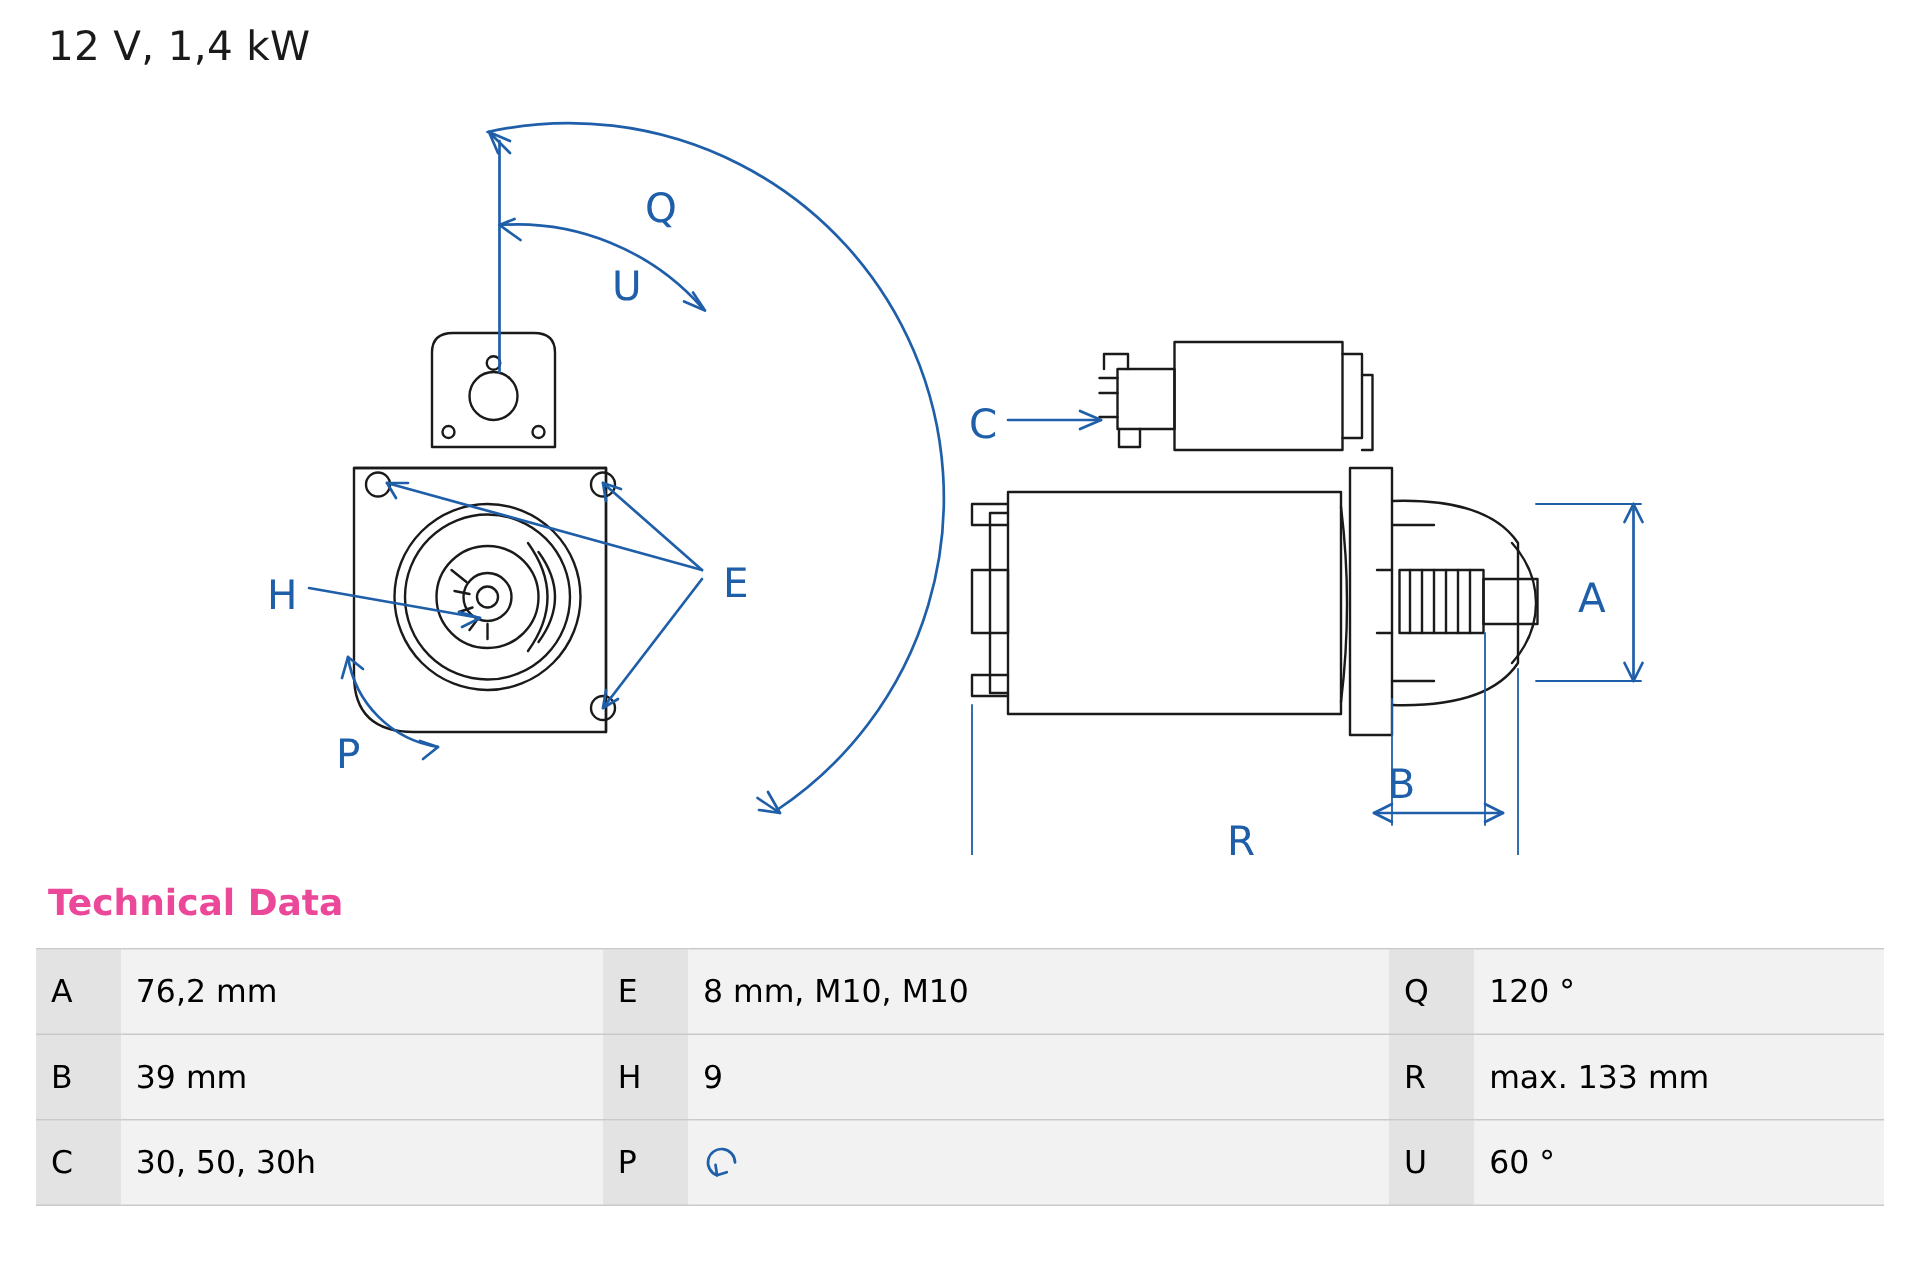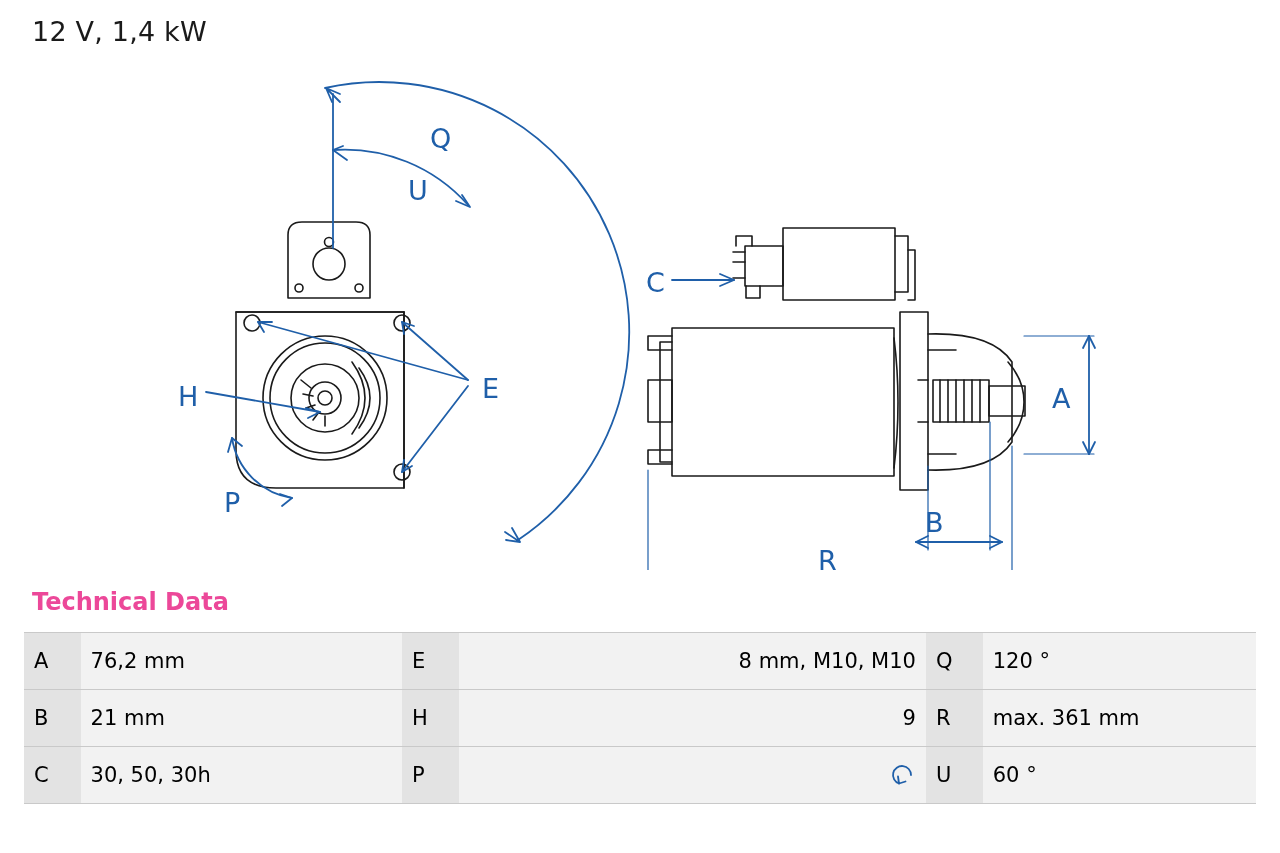--- a/index.html
+++ b/index.html
@@ -63,21 +63,21 @@
   td.key {
     background: #e3e3e3;
     width: 40px;
     text-align: left;
     padding-left: 14px;
   }
   td.val {
     background: #f2f2f2;
   }
   td.v1 { width: 330px; margin-top: 20px; }
-  td.v2 { width: 490px; text-align: right; }
+  td.v2 { width: 490px; }
   td.v3 { width: 270px; margin-left: 19px; }
   .rot-icon {
     display: inline-block;
     width: 26px;
     height: 26px;
     vertical-align: -6px;
   }
   svg { display: block; }
 </style>
 </head>
@@ -217,25 +217,25 @@
       <tr>
         <td class="key">A</td>
         <td class="val v1">76,2 mm</td>
         <td class="key">E</td>
         <td class="val v2">8 mm, M10, M10</td>
         <td class="key">Q</td>
         <td class="val v3">120 °</td>
       </tr>
       <tr>
         <td class="key">B</td>
-        <td class="val v1">21 mm</td>
+        <td class="val v1">39 mm</td>
         <td class="key">H</td>
         <td class="val v2">9</td>
         <td class="key">R</td>
-        <td class="val v3">max. 361 mm</td>
+        <td class="val v3">max. 133 mm</td>
       </tr>
       <tr>
         <td class="key">C</td>
         <td class="val v1">30, 50, 30h</td>
         <td class="key">P</td>
         <td class="val v2">
           <span class="rot-icon">
             <svg width="26" height="26" viewBox="0 0 26 26">
               <g fill="none" stroke="#1f5fa9" stroke-width="1.8" stroke-linecap="round">
                 <path d="M21 13 A9 9 0 1 0 9 21.5"></path>

